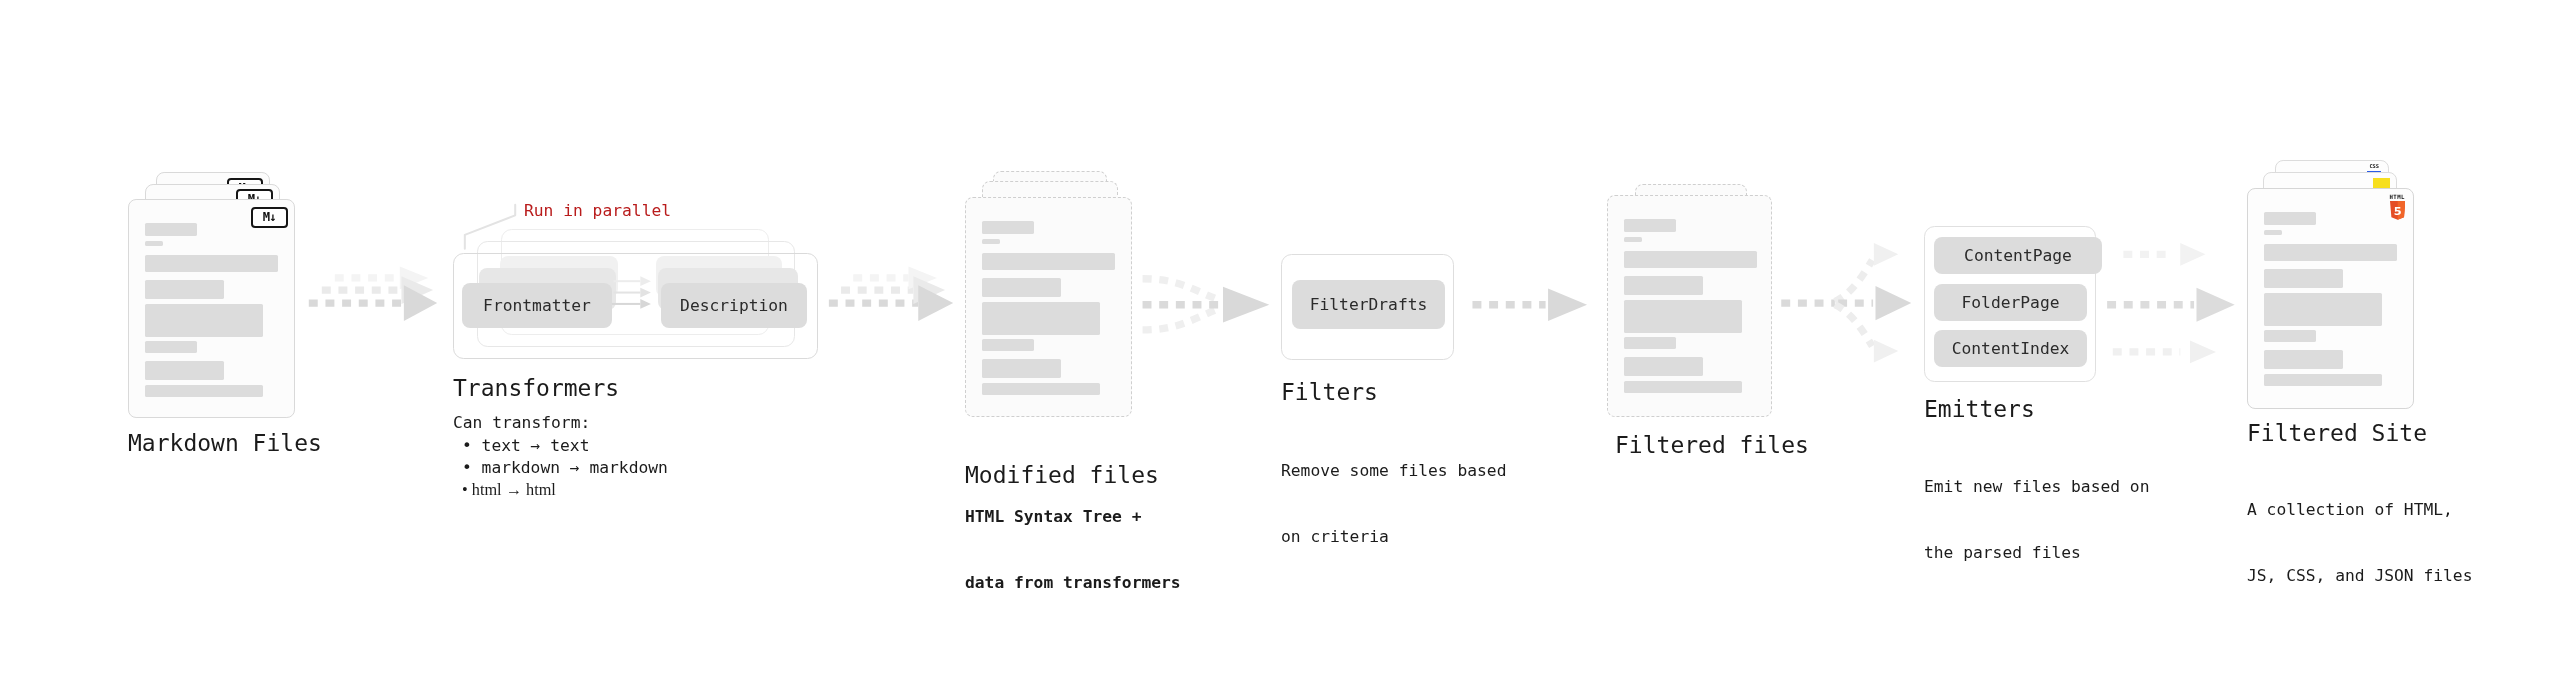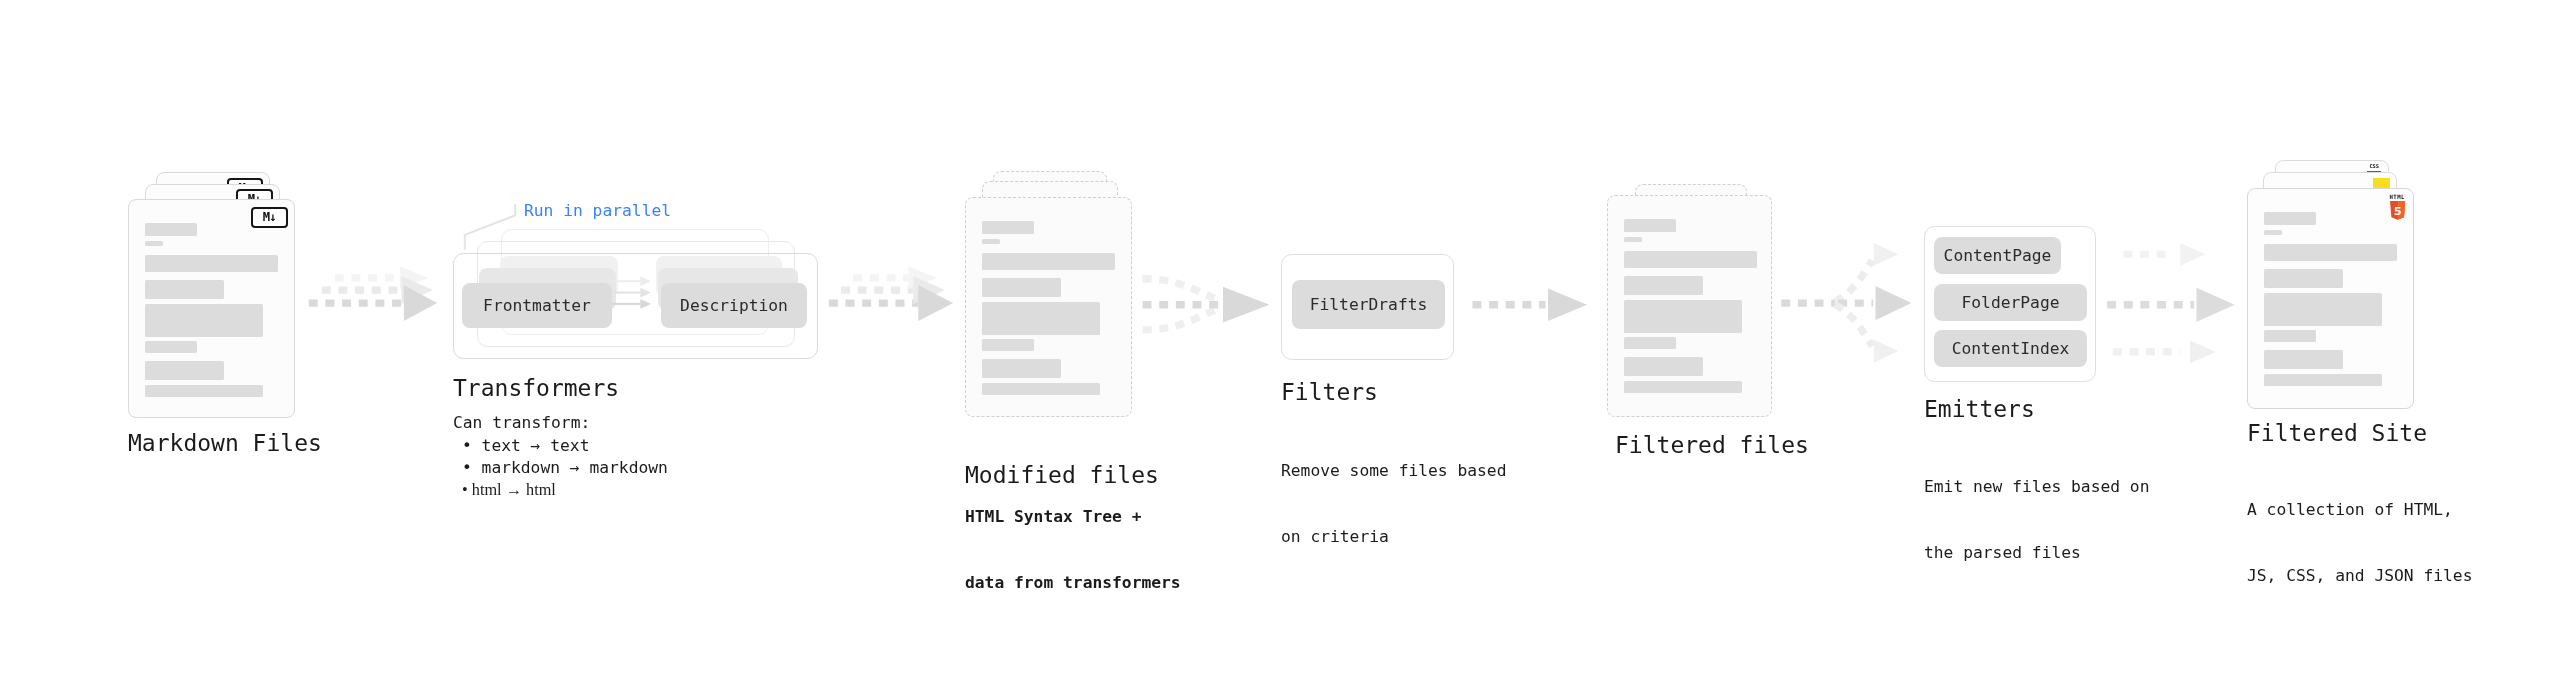--- a/index.html
+++ b/index.html
@@ -25,21 +25,21 @@
     display:flex;align-items:center;justify-content:center;
     font-size:16.3px;color:#2b2b2b;white-space:pre;
   }
   .ghost{position:absolute;border-radius:8.1px;}
   .ghost.g1{background:#e7e7e7;}
   .ghost.g2{background:#f1f1f1;}
   
   .stage-label{position:absolute;font-size:23px;color:#1b1b1b;white-space:pre;}
   .stage-desc{position:absolute;font-size:16.3px;line-height:22px;color:#1b1b1b;white-space:pre;}
   .desc-line{position:absolute;font-size:16.3px;color:#1b1b1b;white-space:pre;}
-  .annotation{position:absolute;font-size:16.3px;color:#3b82f6;white-space:pre;}
+  .annotation{position:absolute;font-size:16.3px;color:#b91c1c;white-space:pre;}
   
   .html5-badge{position:absolute;top:4.9px;right:7.3px;width:17px;text-align:center;}
   .html5-word{font-size:5.7px;font-weight:800;letter-spacing:0.4px;color:#111;line-height:6.5px;}
   .js-badge{position:absolute;top:4.9px;right:6.5px;width:16.3px;height:11.4px;background:#f7df1e;}
   .css-badge{position:absolute;top:3.3px;right:6.5px;width:14.6px;text-align:center;}
   .css-word{font-size:5.3px;font-weight:800;color:#111;line-height:5.7px;}
   .css-bar{width:14px;height:2.8px;background:#2b5ce5;margin:0.8px auto 0 auto;}
   .arrow-layer{position:absolute;left:0;top:0;pointer-events:none;}
 </style>
 </head>
@@ -129,21 +129,21 @@
         <div class="bar" style="top: 104px; width: 118px; height: 32.5px;"></div>
         <div class="bar" style="top: 141px; width: 52px; height: 12.2px;"></div>
         <div class="bar" style="top: 161px; width: 79px; height: 18.7px;"></div>
         <div class="bar" style="top: 185px; width: 118px; height: 12.2px;"></div>
       </div>
     <div class="stage-label" style="left:1615px;top:432px;">Filtered files</div>
   </div>
 
   <div>
     <div class="obox" style="left:1924px;top:226px;width:172px;height:156px;border-color:#e0e0e0;"></div>
-    <div class="pill" style="left:1934px;top:237px;width:127px;height:37px;">ContentPage</div>
+    <div class="pill" style="left:1934px;top:237px;width:168px;height:37px;">ContentPage</div>
     <div class="pill" style="left:1934px;top:284px;width:153px;height:37px;">FolderPage</div>
     <div class="pill" style="left:1934px;top:330px;width:153px;height:37px;">ContentIndex</div>
     <div class="stage-label" style="left:1924px;top:396px;">Emitters</div>
     <div class="stage-desc" style="left:1924px;top:432px;">
       <div>Emit new files based on</div>
       <div>the parsed files</div>
     </div>
   </div>
 
   <div>

